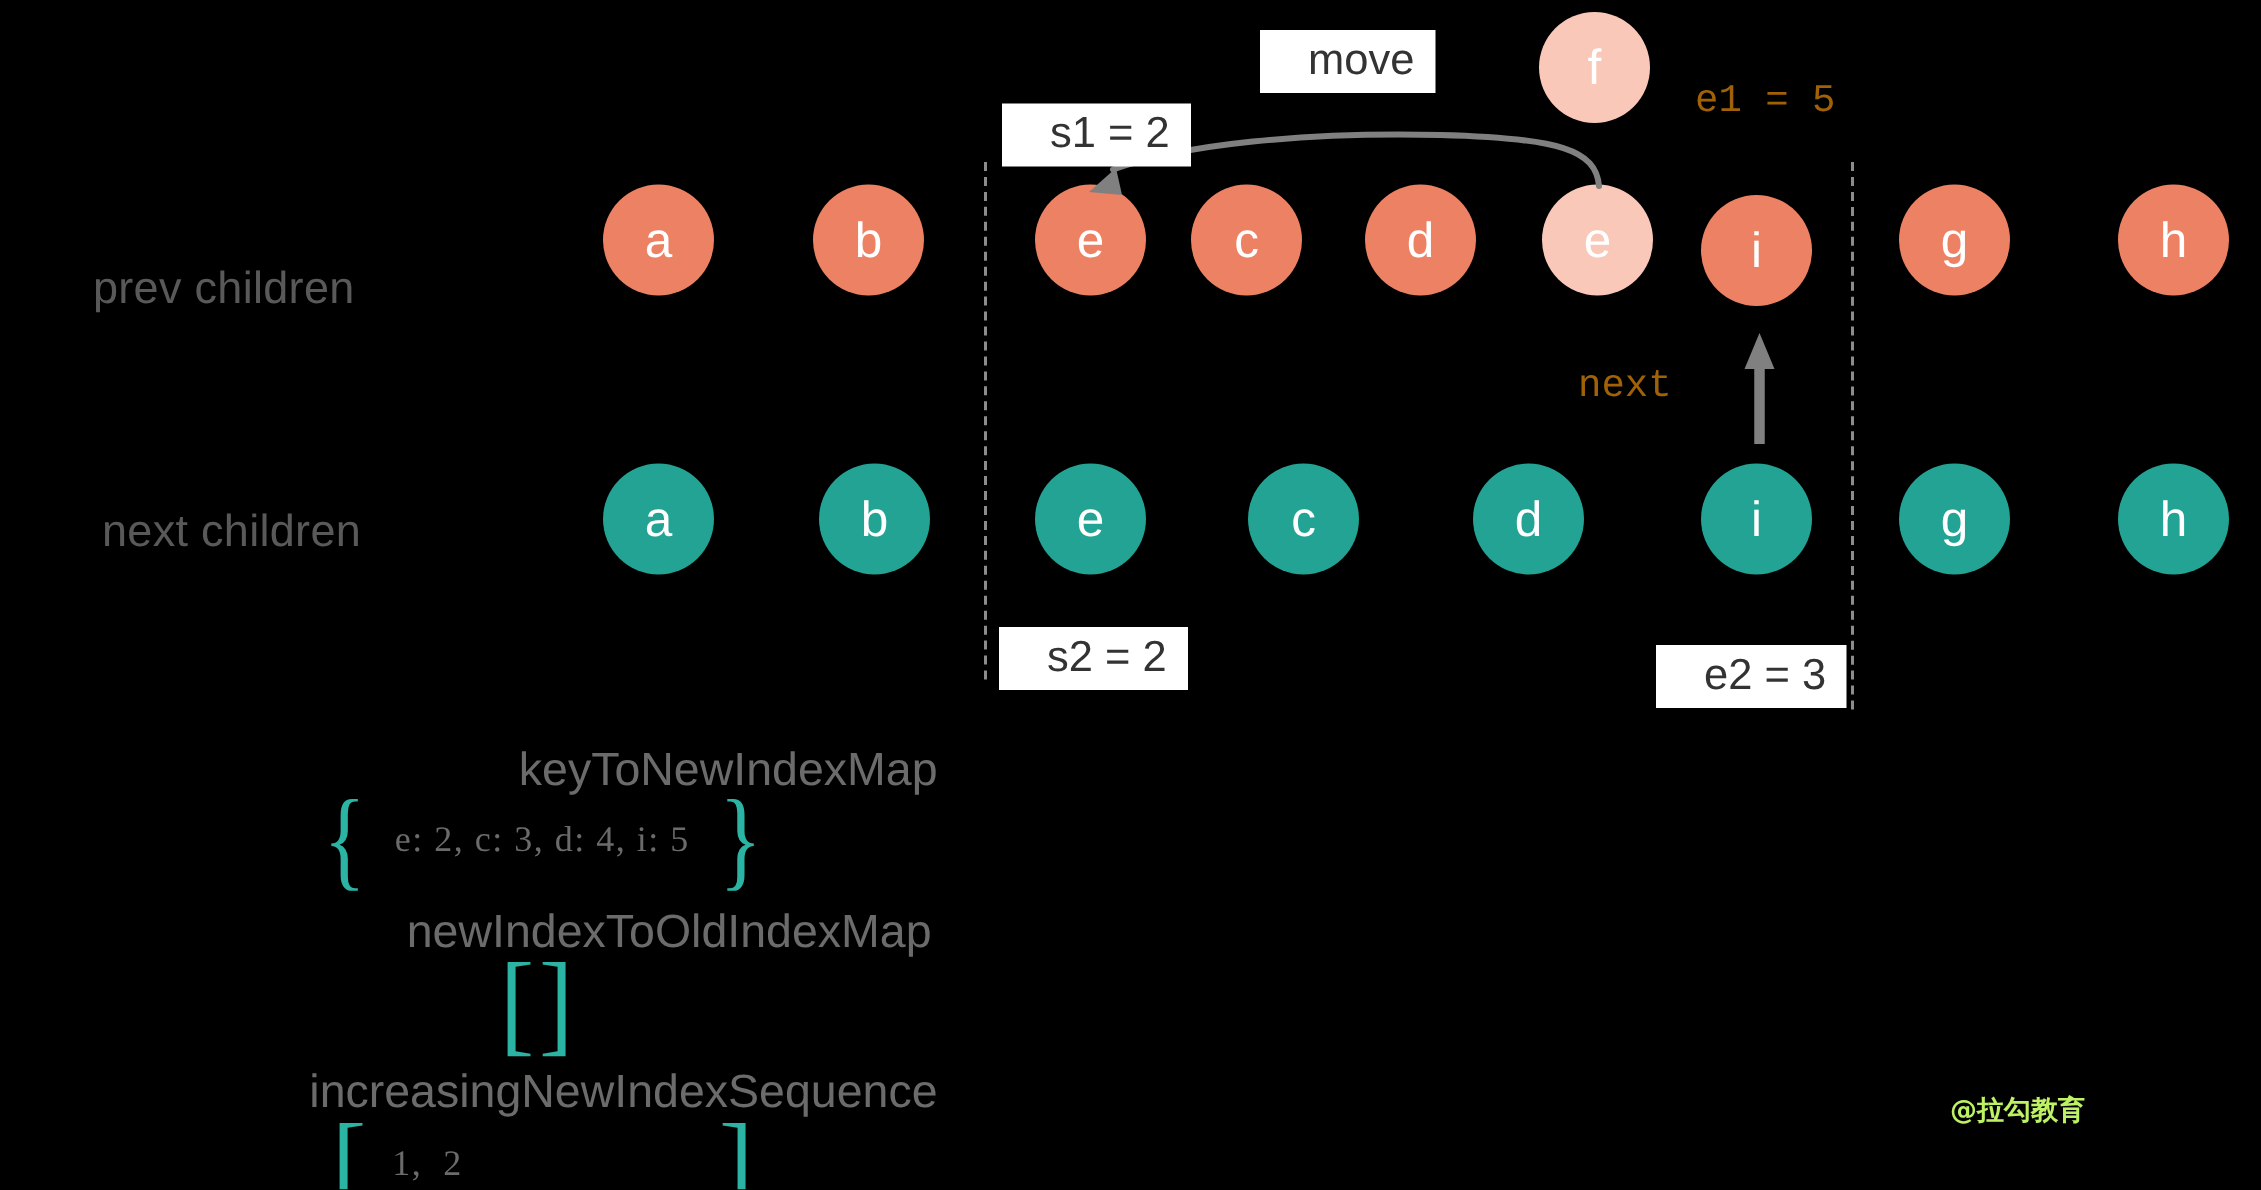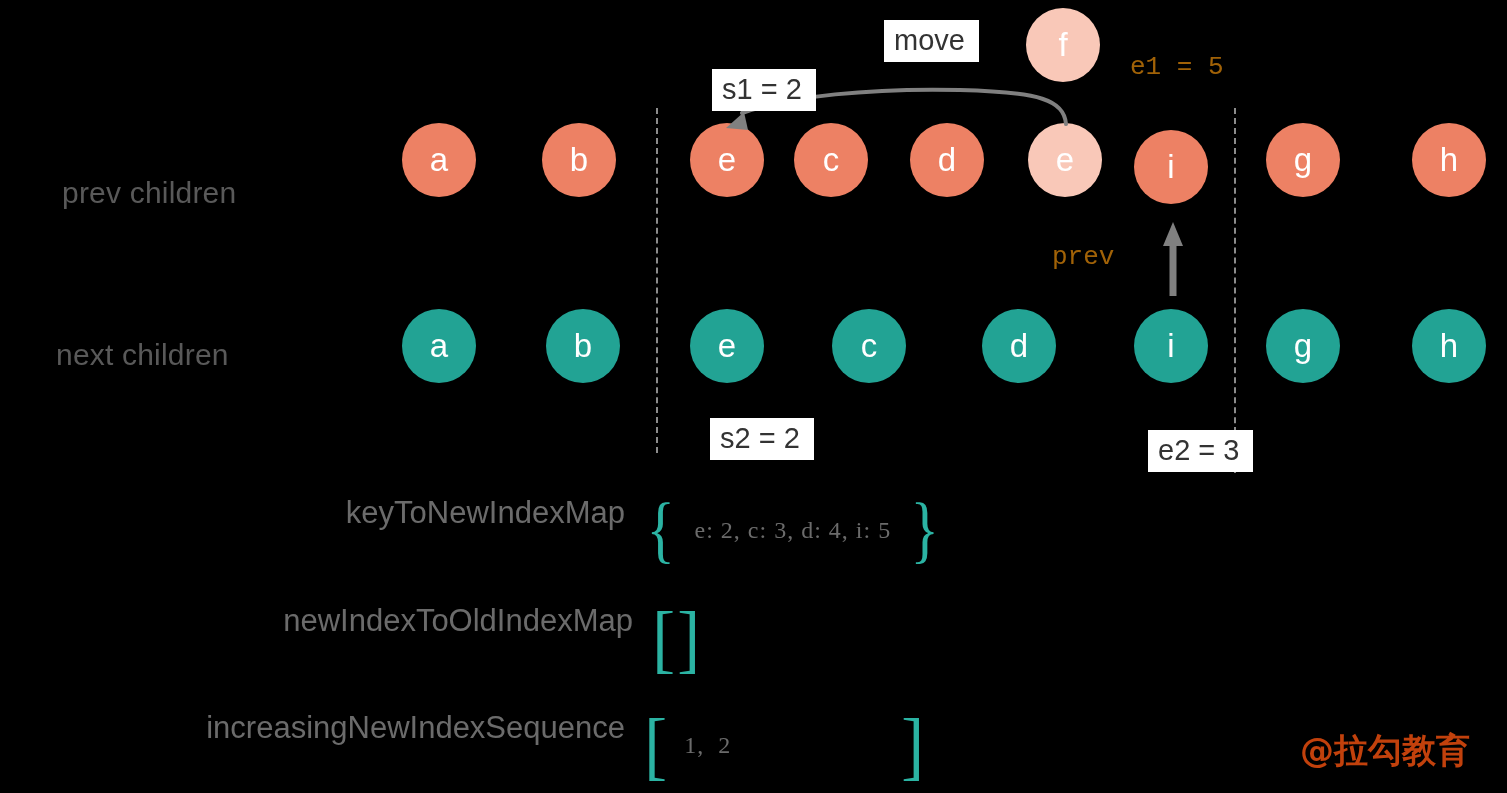--- a/index.html
+++ b/index.html
@@ -45,44 +45,45 @@
     position: absolute;
     width: 0;
     border-left: 2px dashed #8c8c8c;
   }
   .tagbox {
     position: absolute;
     background: #ffffff;
     color: #333333;
     font-size: 29px;
     font-family: "Liberation Sans", sans-serif;
-    padding: 5px 14px 7px 10px;
+    padding: 5px 14px 7px 32px;
     white-space: nowrap;
     line-height: 1.05;
-    margin-left: 44px;
   }
   .plainlabel {
     position: absolute;
     color: #a16207;
     font-size: 26px;
     font-family: Liberation Mono, monospace;
     white-space: nowrap;
   }
   svg.overlay {
     position: absolute;
     left: 0;
     top: 0;
     width: 1507px;
     height: 793px;
     pointer-events: none;
   }
   .map-row {
     position: absolute;
     display: flex;
+    align-items: center;
     height: 70px;
+    flex-direction: column;
   }
   .map-name {
     color: #6b6b6b;
     font-size: 31px;
     font-family: "Liberation Sans", sans-serif;
     text-align: right;
     white-space: nowrap;
   }
   .map-body {
     display: flex;
@@ -108,34 +109,34 @@
   .map-values {
     color: #6b6b6b;
     font-size: 24px;
     font-family: "Liberation Serif", serif;
     white-space: pre;
     padding: 0 16px;
     letter-spacing: 1px;
   }
   .watermark {
     position: absolute;
-    color: #c2410c;
-    font-size: 34px;
+    color: #bef264;
+    font-size: 18px;
     font-family: "DejaVu Sans", sans-serif;
     font-weight: bold;
     white-space: nowrap;
   }
 </style>
 </head>
 <body>
 
 <div id="stage">
 
   <div class="row-label" style="left:62px; top:153px;margin-top:23px;">prev children</div>
-  <div class="row-label" style="left:56px; top:338px;">next children</div>
+  <div class="row-label" style="left:68px; top:338px;">next children</div>
 
   <div class="dashline" style="left:656px; top:108px; height:345px;"></div>
   <div class="dashline" style="left:1234px; top:108px; height:365px;"></div>
 
   <div class="node faded" style="left:1026px; top:8px;">f</div>
 
   <div class="node prev" style="left:402px; top:123px;">a</div>
   <div class="node prev" style="left:542px; top:123px;">b</div>
   <div class="node prev" style="left:690px; top:123px;">e</div>
   <div class="node prev" style="left:794px; top:123px;">c</div>
@@ -161,32 +162,32 @@
 
     <line x1="1173" y1="296" x2="1173" y2="240" stroke="#808080" stroke-width="7" stroke-linecap="butt"></line>
     <path d="M 1173 222 L 1163 246 L 1183 246 Z" fill="#808080"></path>
   </svg>
 
   <div class="tagbox" style="left:668px; top:69px;">s1 = 2</div>
   <div class="tagbox" style="left:840px; top:20px;">move</div>
   <div class="plainlabel" style="left:1130px; top:52px;">e1 = 5</div>
   <div class="tagbox" style="left:666px; top:418px;">s2 = 2</div>
   <div class="tagbox" style="left:1104px; top:430px;">e2 = 3</div>
-  <div class="plainlabel" style="left:1052px; top:242px;">prev</div>
+  <div class="plainlabel" style="left:1052px; top:242px;">next</div>
 
   <div class="map-row" style="left:80px; top:495px;">
     <div class="map-name" style="width:545px;">keyToNewIndexMap</div>
     <div class="map-body">
       <span class="brace">{</span>
       <span class="map-values">e: 2, c: 3, d: 4, i: 5</span>
       <span class="brace">}</span>
     </div>
   </div>
 
-  <div class="map-row" style="left:88px; top:603px;">
+  <div class="map-row" style="left:76px; top:603px;">
     <div class="map-name" style="width:545px;">newIndexToOldIndexMap</div>
     <div class="map-body">
       <span class="brkt">[</span>
       <span class="brkt">]</span>
     </div>
   </div>
 
   <div class="map-row" style="left:80px; top:710px;">
     <div class="map-name" style="width:545px;">increasingNewIndexSequence</div>
     <div class="map-body">

